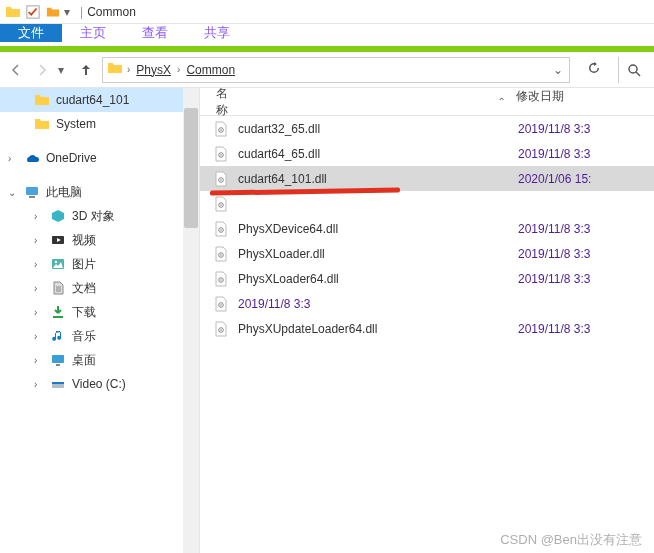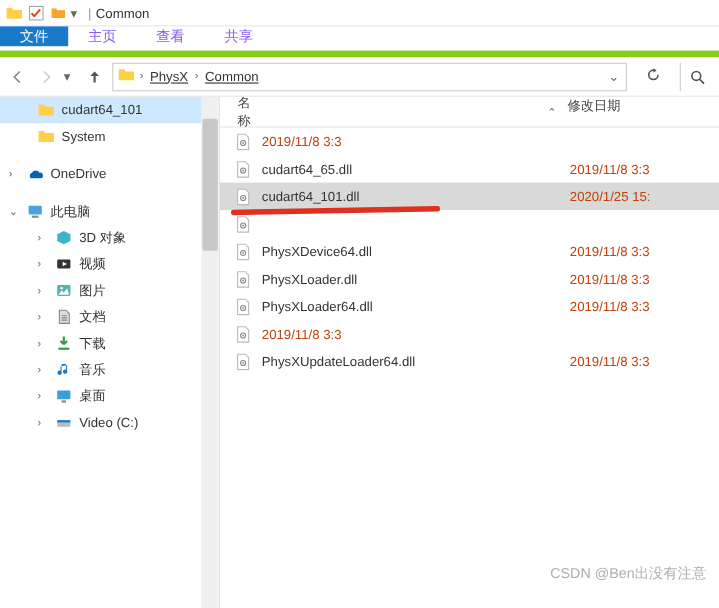--- a/index.html
+++ b/index.html
@@ -30,25 +30,25 @@
 .side-spacer { height: 10px; }
 .filelist { flex: 1; overflow: hidden; position: relative; }
 .cols { display: flex; height: 28px; border-bottom: 1px solid #e5e5e5; color: #444; font-size: 12px; }
 .col-name { width: 306px; padding-left: 16px; display: flex; align-items: center; gap: 130px; }
 .col-date { padding-left: 10px; }
 .sort-caret { font-size: 10px; color: #666; margin-left: 130px; }
 .file-row { display: flex; align-items: center; height: 25px; padding-left: 12px; position: relative; }
 .file-row.sel { background: #d9d9d9; }
 .ficon { width: 18px; height: 18px; display: flex; align-items: center; justify-content: center; margin-right: 8px; }
 .fname { width: 280px; }
-.fdate { color: #c2410c; }
+.fdate { color: #4c1d95; }
 .redline { position: absolute; left: 210px; top: 0; width: 190px; height: 5px; background: #e03020; border-radius: 2px; transform: rotate(-1deg); }
 .folder-svg { fill: #ffcf48; }
 .folder-svg.orange { fill: #f7a428; }
-.watermark { position: absolute; right: 12px; bottom: 23px; color: rgba(120,120,120,.6); font-size: 13px; }
+.watermark { position: absolute; right: 12px; bottom: 4px; color: rgba(120,120,120,.6); font-size: 13px; }
 .side-scroll { position: absolute; right: 0; top: 0; bottom: 0; width: 16px; background: #f0f0f0; }
 .side-thumb { position: absolute; top: 20px; width: 14px; left: 1px; height: 120px; background: #c8c8c8; border-radius: 2px; }
 </style>
 </head>
 <body>
 
 <div class="titlebar">
   <span class="ticon">
       <svg width="16" height="16" viewBox="0 0 16 16">
         <path class="folder-svg" d="M1 3h5l1 2h8v8H1z"></path>
@@ -253,20 +253,21 @@
     </div>
     <div id="file-rows">
         <div class="file-row">
           <span class="ficon">
             <svg width="16" height="16" viewBox="0 0 16 16">
               <path fill="#fff" stroke="#bbb" d="M3 1h7l3 3v11H3z"></path>
               <circle cx="8" cy="9" r="2.3" fill="none" stroke="#888"></circle>
               <circle cx="8" cy="9" r="0.8" fill="#888"></circle>
             </svg>
           </span>
+          <span class="fname">cudart32_65.dll</span>
           <span class="fdate">2019/11/8 3:3</span>
         </div>
         <div class="file-row">
           <span class="ficon">
             <svg width="16" height="16" viewBox="0 0 16 16">
               <path fill="#fff" stroke="#bbb" d="M3 1h7l3 3v11H3z"></path>
               <circle cx="8" cy="9" r="2.3" fill="none" stroke="#888"></circle>
               <circle cx="8" cy="9" r="0.8" fill="#888"></circle>
             </svg>
           </span>
@@ -275,21 +276,21 @@
         </div>
         <div class="file-row sel">
           <span class="ficon">
             <svg width="16" height="16" viewBox="0 0 16 16">
               <path fill="#fff" stroke="#bbb" d="M3 1h7l3 3v11H3z"></path>
               <circle cx="8" cy="9" r="2.3" fill="none" stroke="#888"></circle>
               <circle cx="8" cy="9" r="0.8" fill="#888"></circle>
             </svg>
           </span>
           <span class="fname">cudart64_101.dll</span>
-          <span class="fdate">2020/1/25 15:</span>
+          <span class="fdate">2020/1/06 15:</span>
         </div>
         <div style="position: relative; height: 0px;">
           <div class="redline" style="left: 10px; top: -2px;"></div>
         </div>
         <div class="file-row">
           <span class="ficon">
             <svg width="16" height="16" viewBox="0 0 16 16">
               <path fill="#fff" stroke="#bbb" d="M3 1h7l3 3v11H3z"></path>
               <circle cx="8" cy="9" r="2.3" fill="none" stroke="#888"></circle>
               <circle cx="8" cy="9" r="0.8" fill="#888"></circle>

